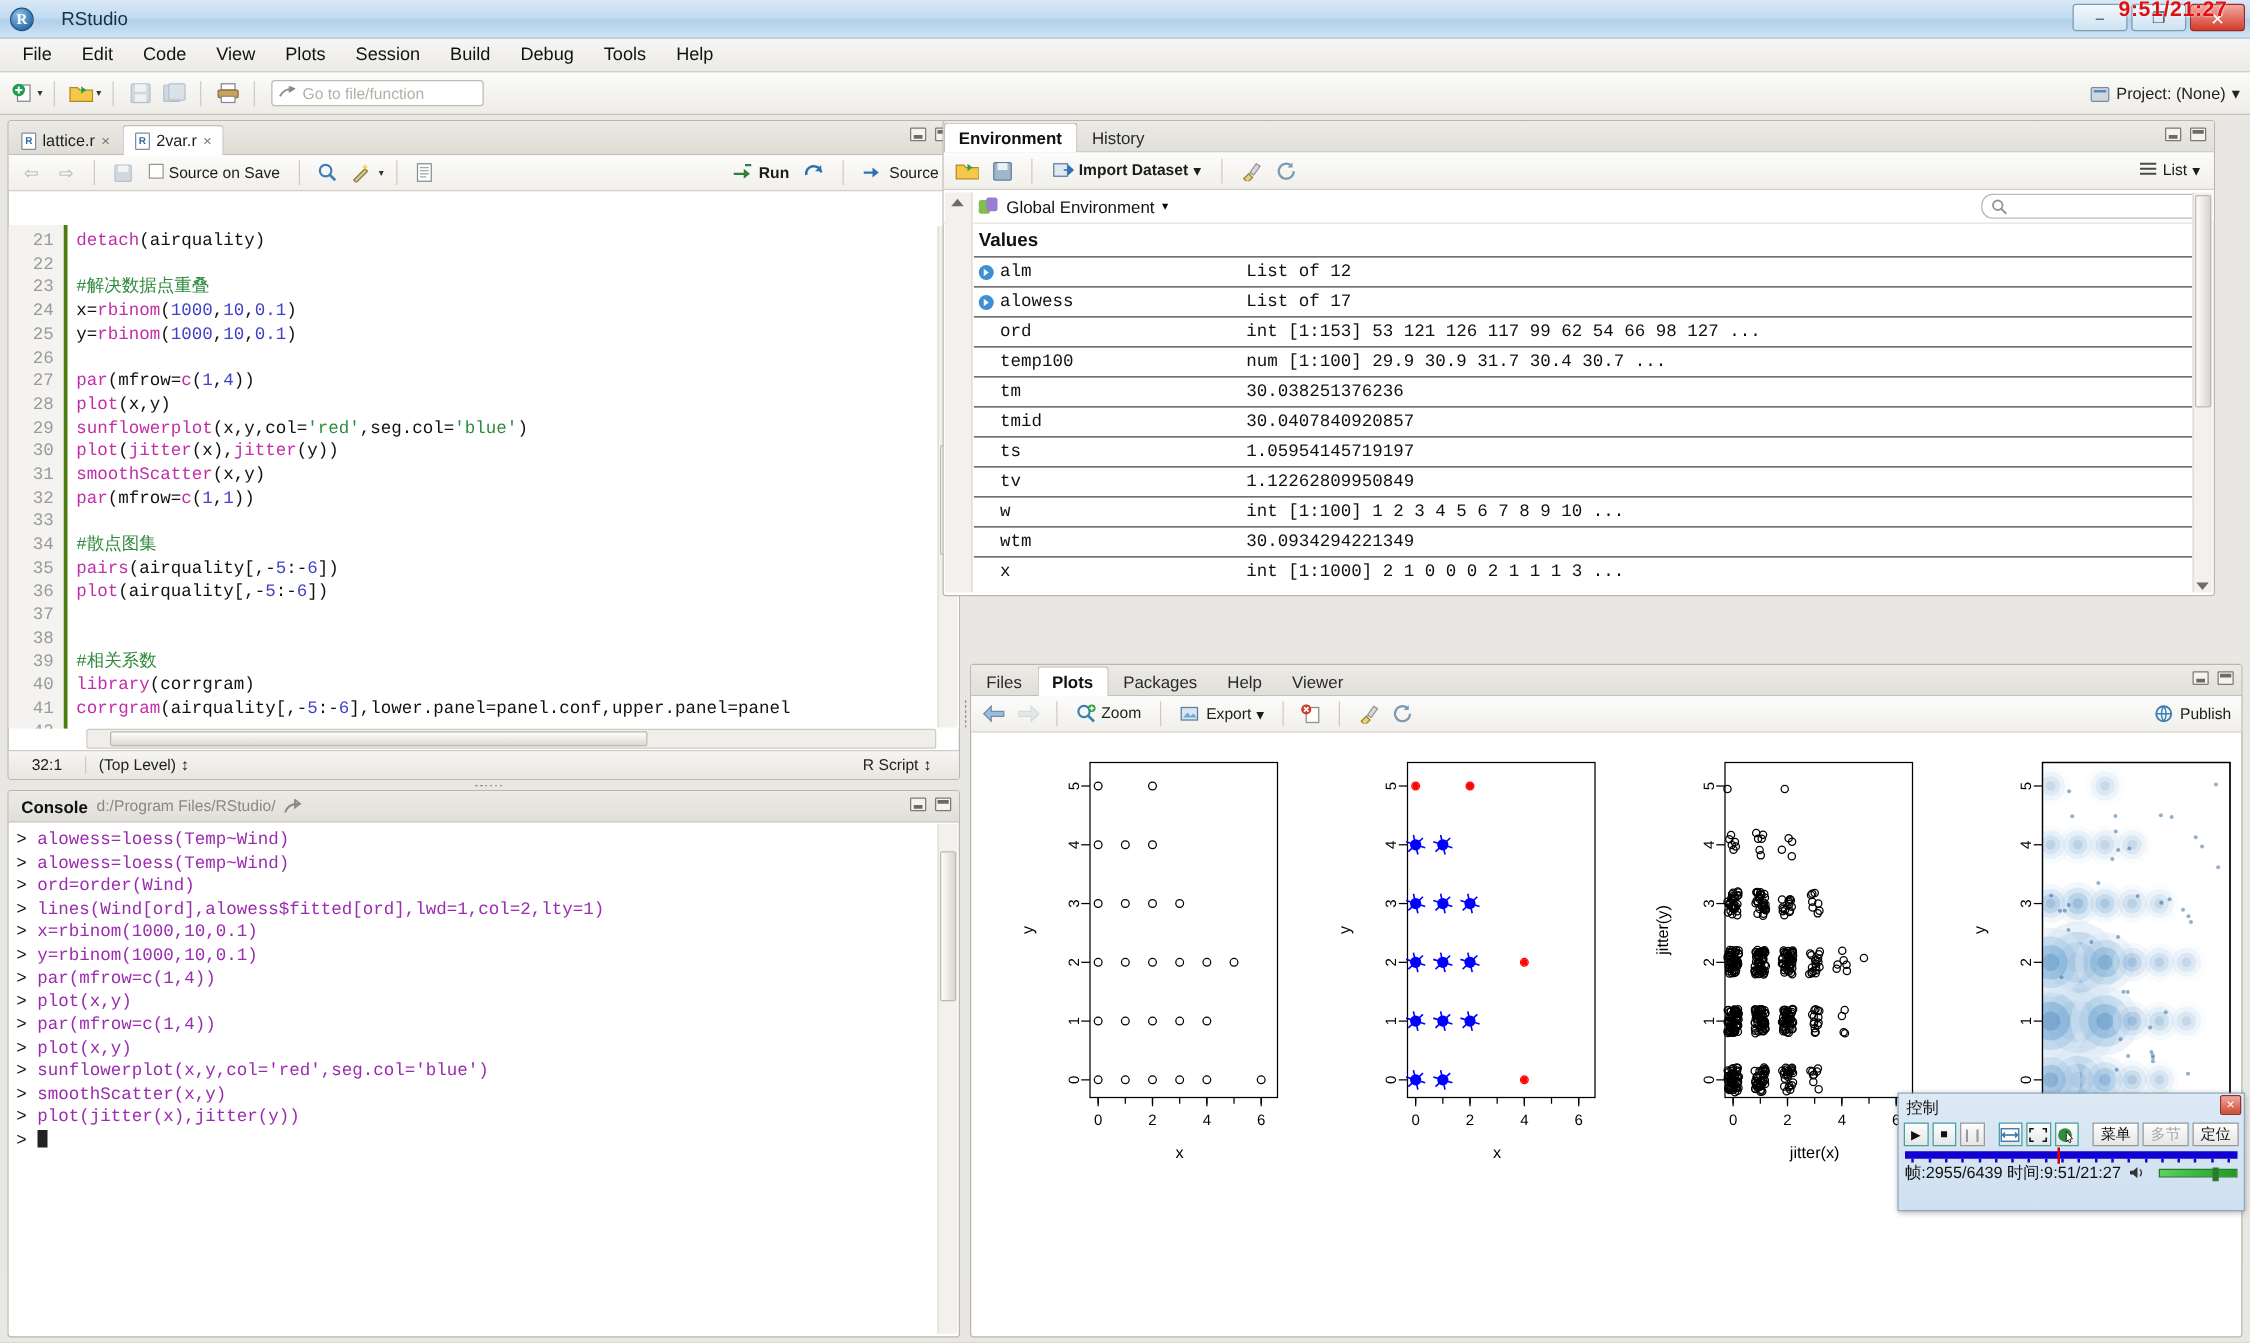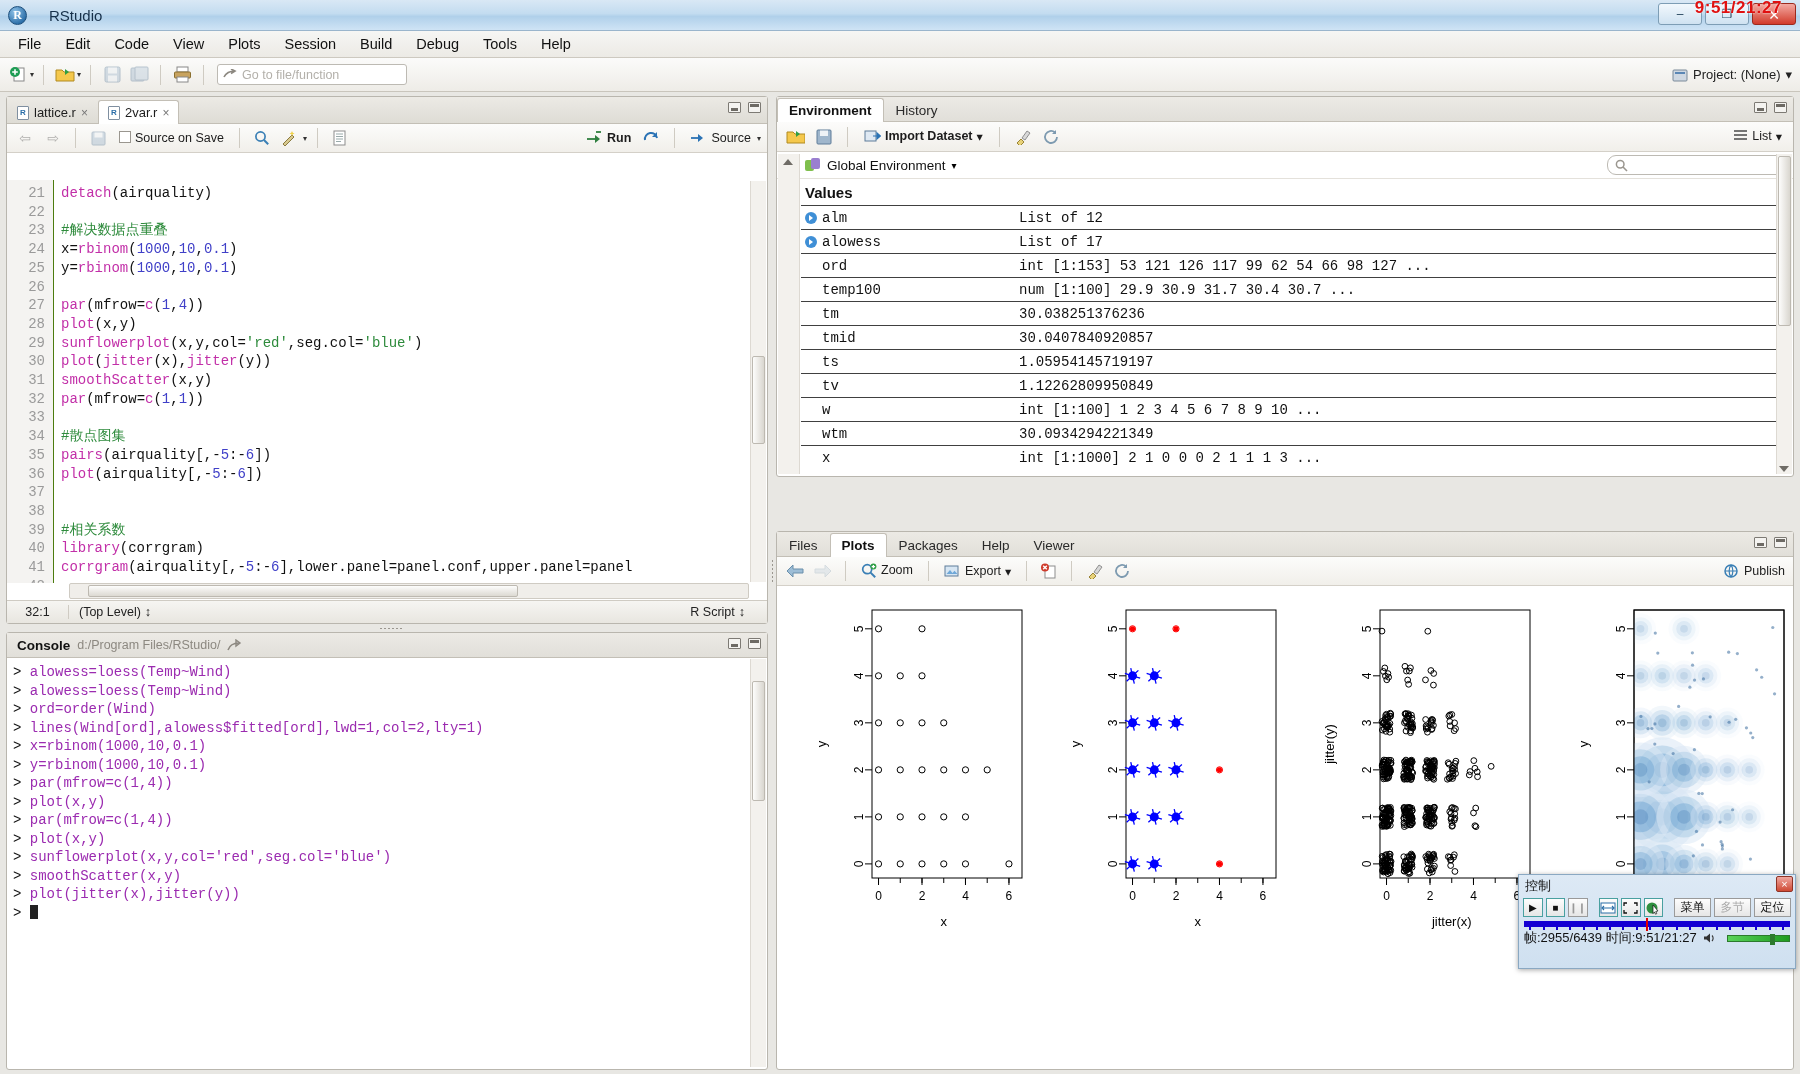--- a/index.html
+++ b/index.html
@@ -40,21 +40,21 @@
 
   
   .maintool{position:absolute;left:0;top:58px;width:1800px;height:34px;
     background:linear-gradient(180deg,#fbfbfa,#eeece7);border-bottom:1px solid #c9c5bc;
     display:flex;align-items:center;padding-left:6px;gap:3px;}
   .tsep{width:1px;height:20px;background:#cfcbc2;margin:0 6px;}
   .ticon{width:24px;height:22px;border-radius:3px;display:flex;align-items:center;
     justify-content:center;font-size:14px;color:#4a4a4a;}
   .ticon.dim{opacity:.42;}
   .caret{font-size:8px;color:#333;margin-left:-3px;}
-  .gotobox{width:190px;height:21px;border:1px solid #bdbab3;border-radius:3px;background:#fff;
+  .gotobox{width:170px;height:21px;border:1px solid #bdbab3;border-radius:3px;background:#fff;
     display:flex;align-items:center;padding-left:5px;gap:5px;margin-left:4px;}
   .gotobox span.ph{font-size:12.5px;color:#b3b0aa;}
   .projbox{position:absolute;right:8px;display:flex;align-items:center;gap:5px;font-size:13px;color:#222;}
 
   
   .pane{position:absolute;background:#fff;border:1px solid #b9b6ae;border-radius:3px;}
   .paneTabs{height:25px;background:linear-gradient(180deg,#eceae5,#e1dfd9);
     border-bottom:1px solid #c3bfb6;display:flex;align-items:flex-end;position:relative;}
   .ptab{font-size:13.5px;padding:4px 11px 4px;color:#2a2a2a;cursor:default;border:1px solid transparent;
     border-bottom:none;position:relative;top:1px;}
@@ -72,21 +72,21 @@
   .srcTabs{height:27px;background:linear-gradient(180deg,#eceae5,#dedcd5);
     border-bottom:1px solid #c3bfb6;display:flex;align-items:flex-end;position:relative;}
   .stab{display:flex;align-items:center;gap:5px;font-size:13px;padding:4px 9px;
     border:1px solid transparent;border-bottom:none;position:relative;top:1px;color:#1d1d1d;}
   .stab.active{background:#fff;border-color:#c3bfb6;border-radius:3px 3px 0 0;}
   .ficon{width:12px;height:14px;background:#fff;border:1px solid #7f8fa0;border-radius:1px;
     position:relative;font:bold 8px "Liberation Sans",sans-serif;color:#2b6ea8;
     display:flex;align-items:center;justify-content:center;}
   .xclose{font-size:12px;color:#777;}
   .editorBody{position:absolute;left:0;right:0;top:83px;bottom:40px;display:flex;background:#fff;overflow:hidden;}
-  .gutter{width:47px;background:#f4f3f1;border-right:1px solid #4d7c0f;padding-top:4px;text-align:right;}
+  .gutter{width:47px;background:#f4f3f1;border-right:3px solid #4d7c0f;padding-top:4px;text-align:right;}
   .gutter div{font:14px/18.7px "Liberation Mono",monospace;color:#9a9a9a;padding-right:8px;}
   .codearea{flex:1;padding-top:4px;padding-left:7px;overflow:hidden;position:relative;}
   .codearea div{font:14px/18.7px "Liberation Mono",monospace;color:#111;white-space:pre;}
   .cmt{color:#2e8b3c;}
   .num{color:#4040c8;}
   .str{color:#2e8b3c;}
   .fn{color:#c22fa8;}
   .srcStatus{position:absolute;left:0;right:0;bottom:0;height:23px;
     background:linear-gradient(180deg,#f6f5f2,#e8e6e0);border-top:1px solid #cfcbc3;
     display:flex;align-items:center;font-size:12.5px;color:#222;}
@@ -106,21 +106,21 @@
   .consoleHdr .pathtxt{font-size:12.5px;color:#8c8880;}
   .consoleBody{position:absolute;left:0;right:16px;top:26px;bottom:2px;background:#fff;padding:4px 0 0 6px;overflow:hidden;}
   .consoleBody div{font:14px/18.5px "Liberation Mono",monospace;color:#9b2bb0;white-space:pre;}
   .consoleBody div .pr{color:#111;}
   .caretblk{display:inline-block;width:8px;height:14px;background:#222;vertical-align:-2px;}
   .vscrollC{position:absolute;right:1px;top:26px;bottom:2px;width:16px;background:#f3f1ed;border-left:1px solid #ddd9d2;}
   .vthumbC{position:absolute;left:1px;right:1px;top:22px;height:120px;border-radius:2px;
     background:linear-gradient(90deg,#fdfdfc,#d9d6cf);border:1px solid #bdb9b1;}
 
   
-  #envPane{left:776px;top:96px;width:1018px;height:381px;}
+  #envPane{left:754px;top:96px;width:1018px;height:381px;}
   .envToolRow{height:30px;background:linear-gradient(180deg,#fcfcfb,#f1efea);
     border-bottom:1px solid #d4d0c8;display:flex;align-items:center;padding:0 6px;gap:5px;position:relative;}
   .envGlobalRow{height:27px;background:#fff;border-bottom:1px solid #e4e1db;
     display:flex;align-items:center;padding-left:28px;gap:6px;position:relative;}
   .globe{width:16px;height:15px;border-radius:2px;position:relative;}
   .globe:before{content:"";position:absolute;left:0;top:2px;width:9px;height:11px;background:#7fbf4d;border-radius:2px;}
   .globe:after{content:"";position:absolute;left:6px;top:0;width:9px;height:11px;background:#9a7fd0;border-radius:2px;}
   .envSearch{position:absolute;right:8px;width:178px;height:20px;border:1px solid #bdbab3;
     border-radius:9px;background:#fff;display:flex;align-items:center;padding-left:7px;}
   .envList{position:absolute;left:24px;right:17px;top:84px;bottom:2px;background:#fff;overflow:hidden;}

